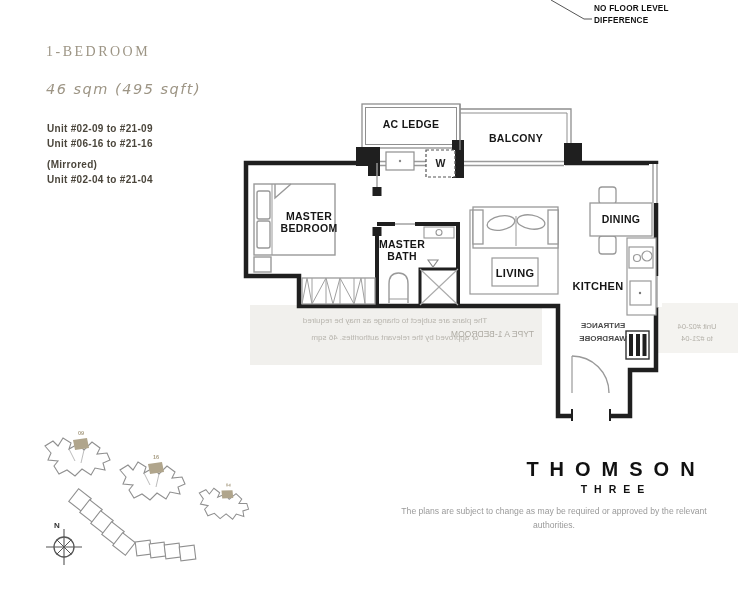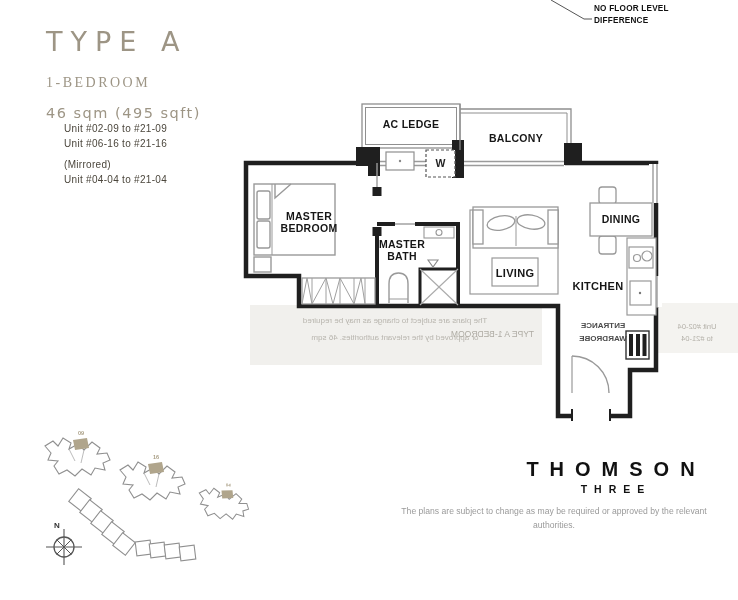--- a/index.html
+++ b/index.html
@@ -2,22 +2,22 @@
 <html><head>
 <meta charset="utf-8">
 <style>
   html,body{margin:0;padding:0;background:#ffffff;}
   #page{position:relative;width:738px;height:600px;background:#ffffff;overflow:hidden;
         font-family:"Liberation Sans",sans-serif;}
   
   .hdr{position:absolute;left:46px;top:26px;color:#9d9585;}
   .hdr .t1{font-family:"DejaVu Sans",sans-serif;font-size:27px;letter-spacing:8px;font-weight:400;}
   .hdr .t2{font-family:Liberation Serif, serif;font-size:14px;letter-spacing:2.5px;margin-top:18px;}
-  .hdr .t3{font-family:"DejaVu Sans",sans-serif;font-size:14.5px;letter-spacing:1.5px;margin-top:14px;}
-  .units{position:absolute;left:64px;top:121px;color:#4b463c;font-size:10px;font-weight:normal;
+  .hdr .t3{font-family:"DejaVu Sans",sans-serif;font-size:14.5px;letter-spacing:1.5px;margin-top:21px;font-style:italic;}
+  .units{position:absolute;left:47px;top:121px;color:#4b463c;font-size:10px;font-weight:bold;
          letter-spacing:.3px;line-height:15px;}
   .units .gap{height:6px;}
   
   #plansvg{position:absolute;left:0;top:0;z-index:2;}
   .plabel{font:bold 10.5px "Liberation Sans",sans-serif;fill:#161616;letter-spacing:.3px;}
   .plabel.big{font-size:11px;}
   .wlabel{font:bold 10.5px "Liberation Sans",sans-serif;fill:#222;}
   .note-txt{font:bold 8.2px "Liberation Sans",sans-serif;fill:#111;letter-spacing:.2px;}
   .stack-num{font:bold 5.5px "Liberation Sans",sans-serif;fill:#a89d83;}
   .north-txt{font:bold 8px "Liberation Sans",sans-serif;fill:#333;}
@@ -34,31 +34,30 @@
 </style>
 </head>
 <body>
 
 <div id="page">
 
   <div class="band" style="left:250px;top:305px;width:292px;height:60px;background:#f1f0ed;"></div>
   <div class="band" style="left:656px;top:303px;width:82px;height:50px;background:#f4f3f0;"></div>
 
   <div class="hdr">
-    <div class="t1">TYPE A</div>
     <div class="t2">1-BEDROOM</div>
     <div class="t3">46 sqm (495 sqft)</div>
   </div>
 
   <div class="units">
     <div>Unit #02-09 to #21-09</div>
     <div>Unit #06-16 to #21-16</div>
     <div class="gap"></div>
     <div>(Mirrored)</div>
-    <div>Unit #04-04 to #21-04</div>
+    <div>Unit #02-04 to #21-04</div>
   </div>
 
   <svg id="plansvg" width="738" height="600" viewBox="0 0 738 600">
 
     <g>
       <polyline points="551,0 584,19 592,19" fill="none" stroke="#555" stroke-width="1"></polyline>
     </g>
     <text class="note-txt" x="594" y="11">NO FLOOR LEVEL</text>
     <text class="note-txt" x="594" y="23">DIFFERENCE</text>
 

